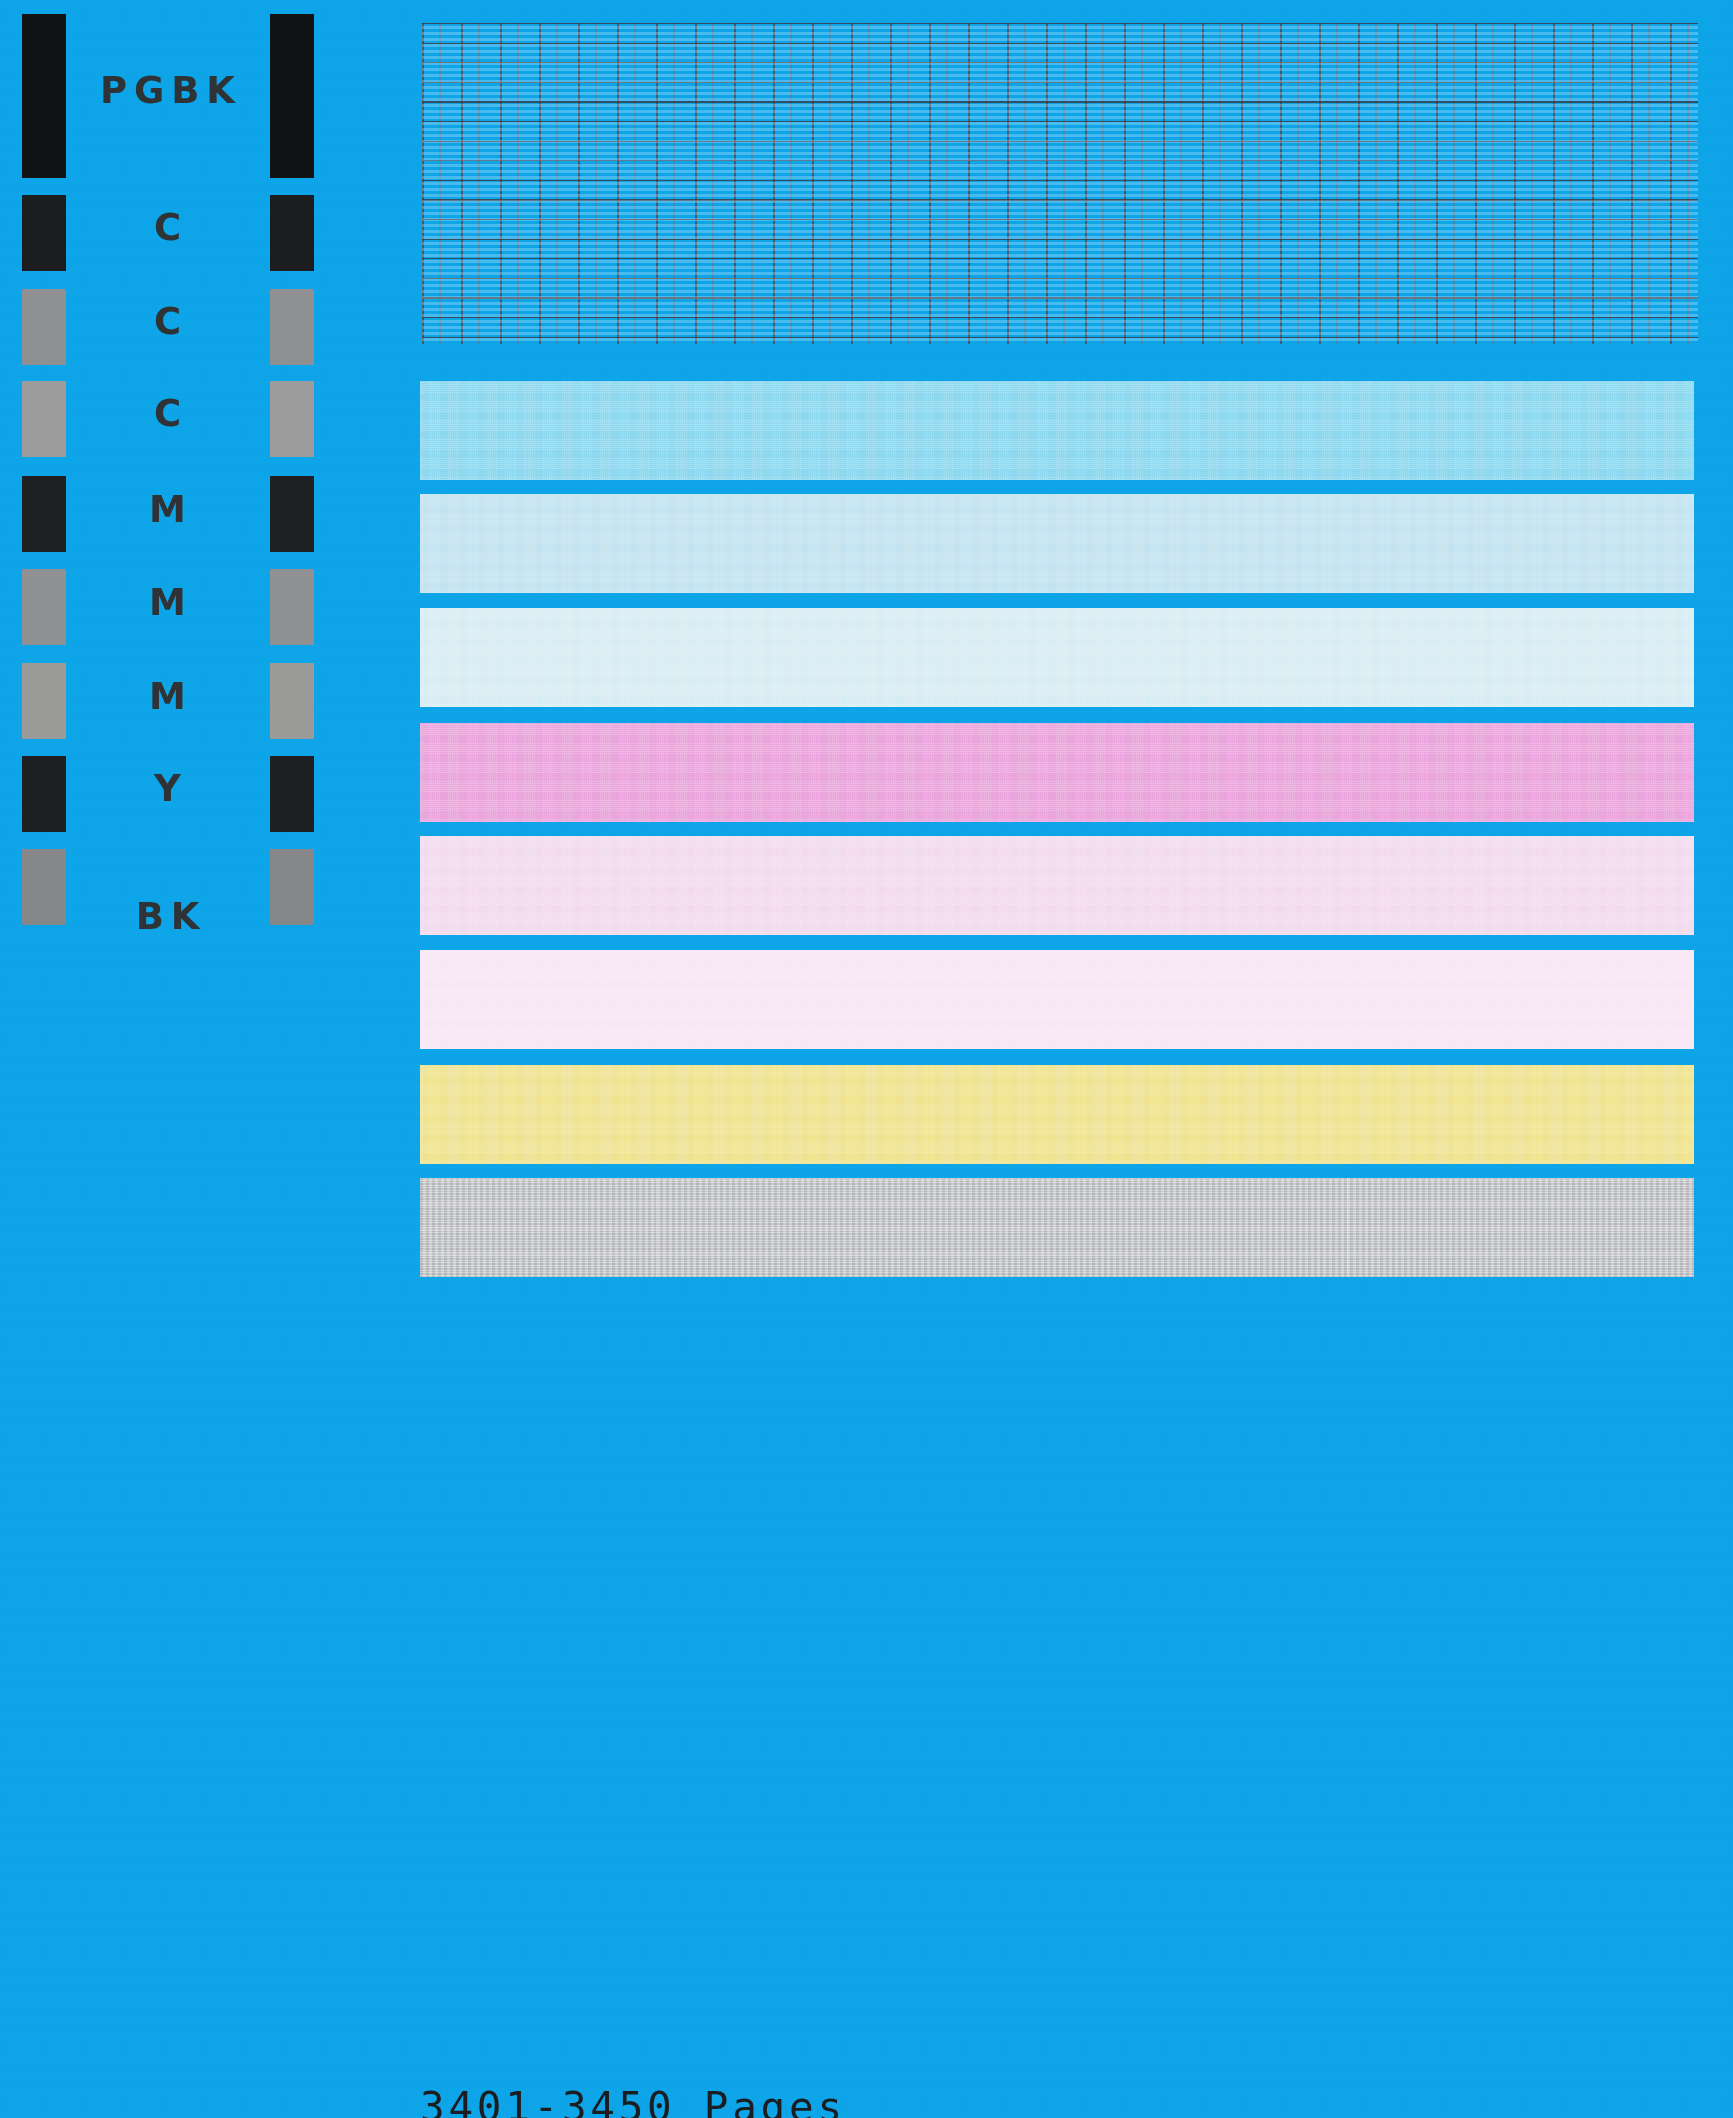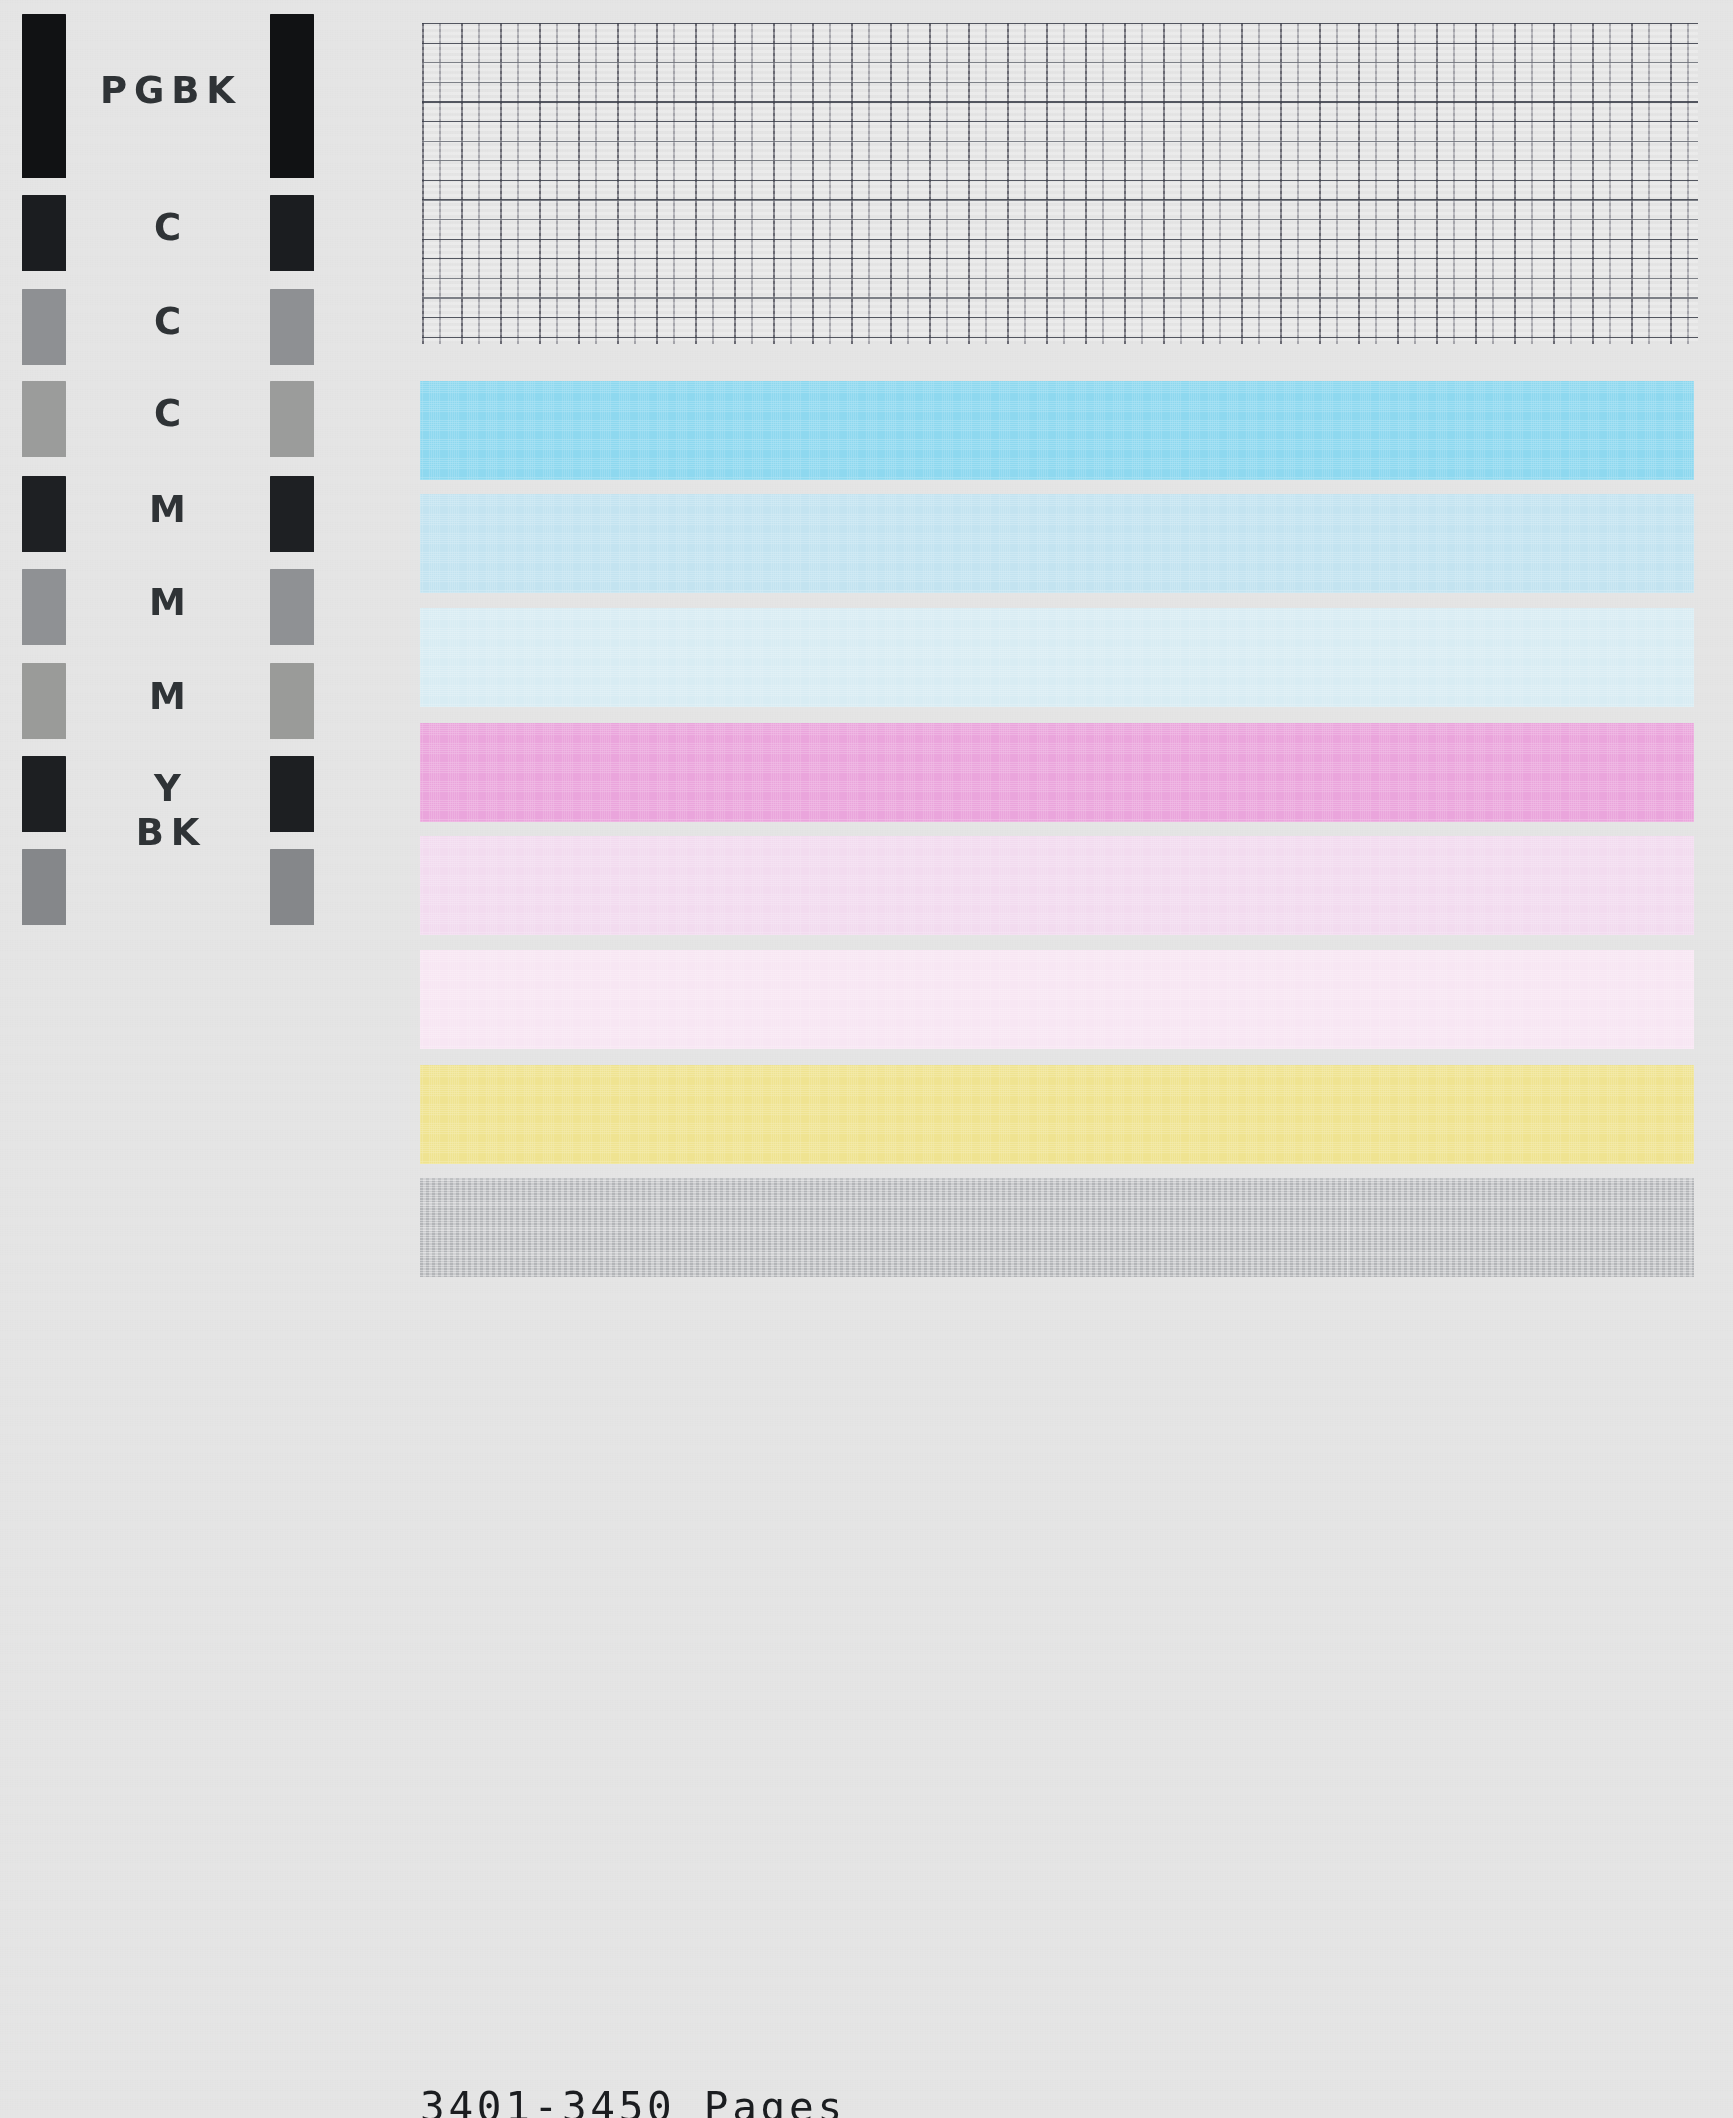--- a/index.html
+++ b/index.html
@@ -8,21 +8,21 @@
     padding: 0;
     background: #ffffff;
   }
   body {
     font-family: "DejaVu Sans", sans-serif;
   }
   #sheet {
     position: relative;
     width: 1733px;
     height: 2119px;
-    background: #e5e5e5;
+    background: #0ea5e9;
     overflow: hidden;
   }
   
   #paper-grain {
     position: absolute;
     inset: 0;
     pointer-events: none;
     opacity: .55;
     background-image:
       repeating-linear-gradient(0deg, rgba(0,0,0,.012) 0 0.6px, rgba(255,255,255,0) 0.6px 1.9px),
@@ -251,21 +251,21 @@
     <div class="row-label" style="top: 767px;">Y</div>
     <div class="swatch" style="top:1065px;height:99px;">
       <div class="tint" style="background:#efe391;"></div>
       <div class="halftone"></div>
     </div>
   </div>
 
   <div class="row">
     <div class="marker left" style="top:849px;height:76px;background:#85878a;"></div>
     <div class="marker right" style="top:849px;height:76px;background:#85878a;"></div>
-    <div class="row-label" style="top: 811px;">BK</div>
+    <div class="row-label" style="top: 895px;">BK</div>
     <div class="swatch bk" style="top:1178px;height:99px;">
       <div class="tint" style="background: rgb(179, 181, 184);"></div>
       <div class="halftone"></div>
       <div class="banding"></div>
       <div class="seam" style="left:236px;"></div>
       <div class="seam" style="left:927px;"></div>
     </div>
   </div>
 
   <div id="footer">

